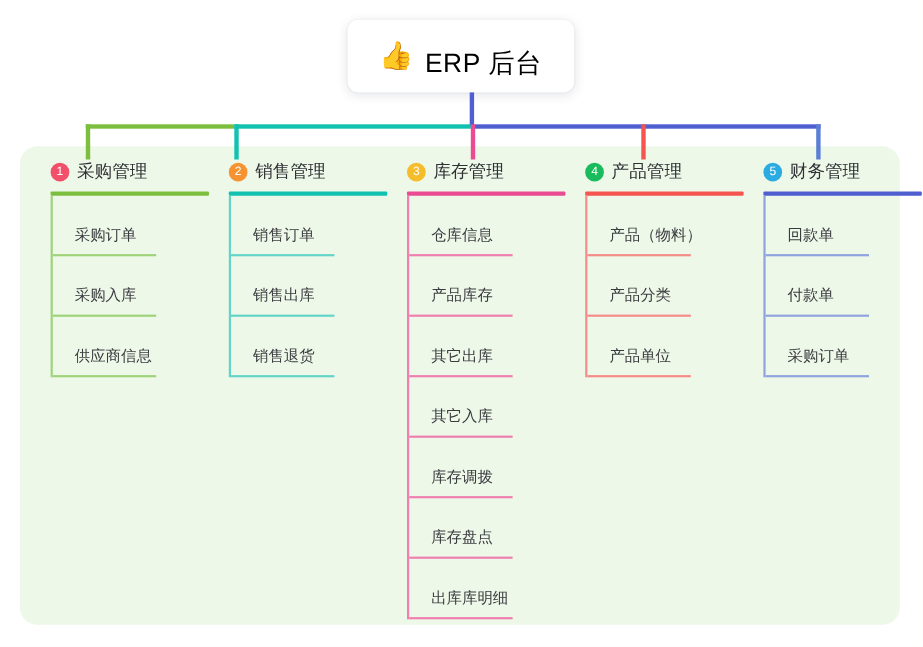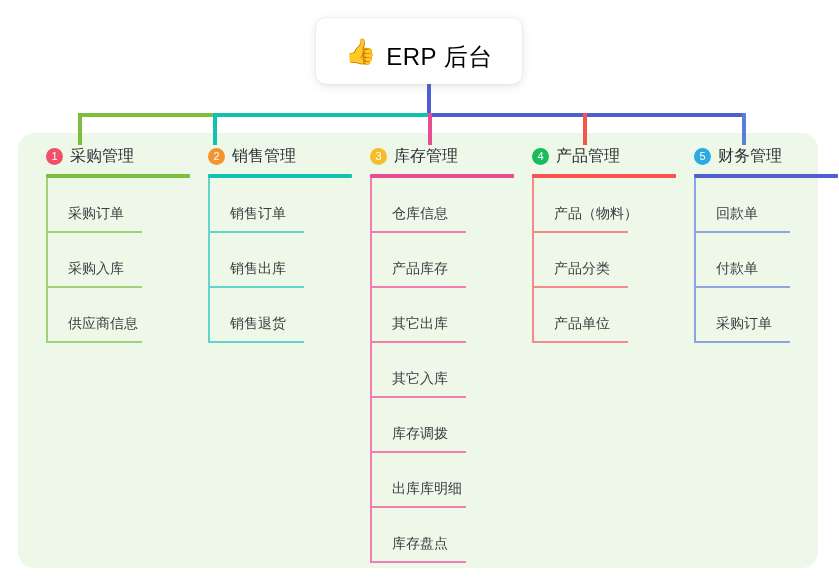--- a/index.html
+++ b/index.html
@@ -177,25 +177,25 @@
           </div>
           <div class="item">
             <span class="item-label">其它入库</span>
             <div class="item-rule" style="background: rgb(239, 127, 176);"></div>
           </div>
           <div class="item">
             <span class="item-label">库存调拨</span>
             <div class="item-rule" style="background: rgb(239, 127, 176);"></div>
           </div>
           <div class="item">
+            <span class="item-label">库存盘点</span>
+            <div class="item-rule" style="background: rgb(239, 127, 176);"></div>
+          </div>
+          <div class="item">
             <span class="item-label">出库库明细</span>
-            <div class="item-rule" style="background: rgb(239, 127, 176);"></div>
-          </div>
-          <div class="item">
-            <span class="item-label">库存盘点</span>
             <div class="item-rule" style="background: rgb(239, 127, 176);"></div>
           </div>
         </div>
       </div>
       <div class="col" style="left: 526px;">
         <div class="col-head">
           <span class="badge" style="background: rgb(25, 187, 92);">4</span>
           <span class="col-title">产品管理</span>
         </div>
         <div class="head-rule" style="background: rgb(245, 84, 79);"></div>

